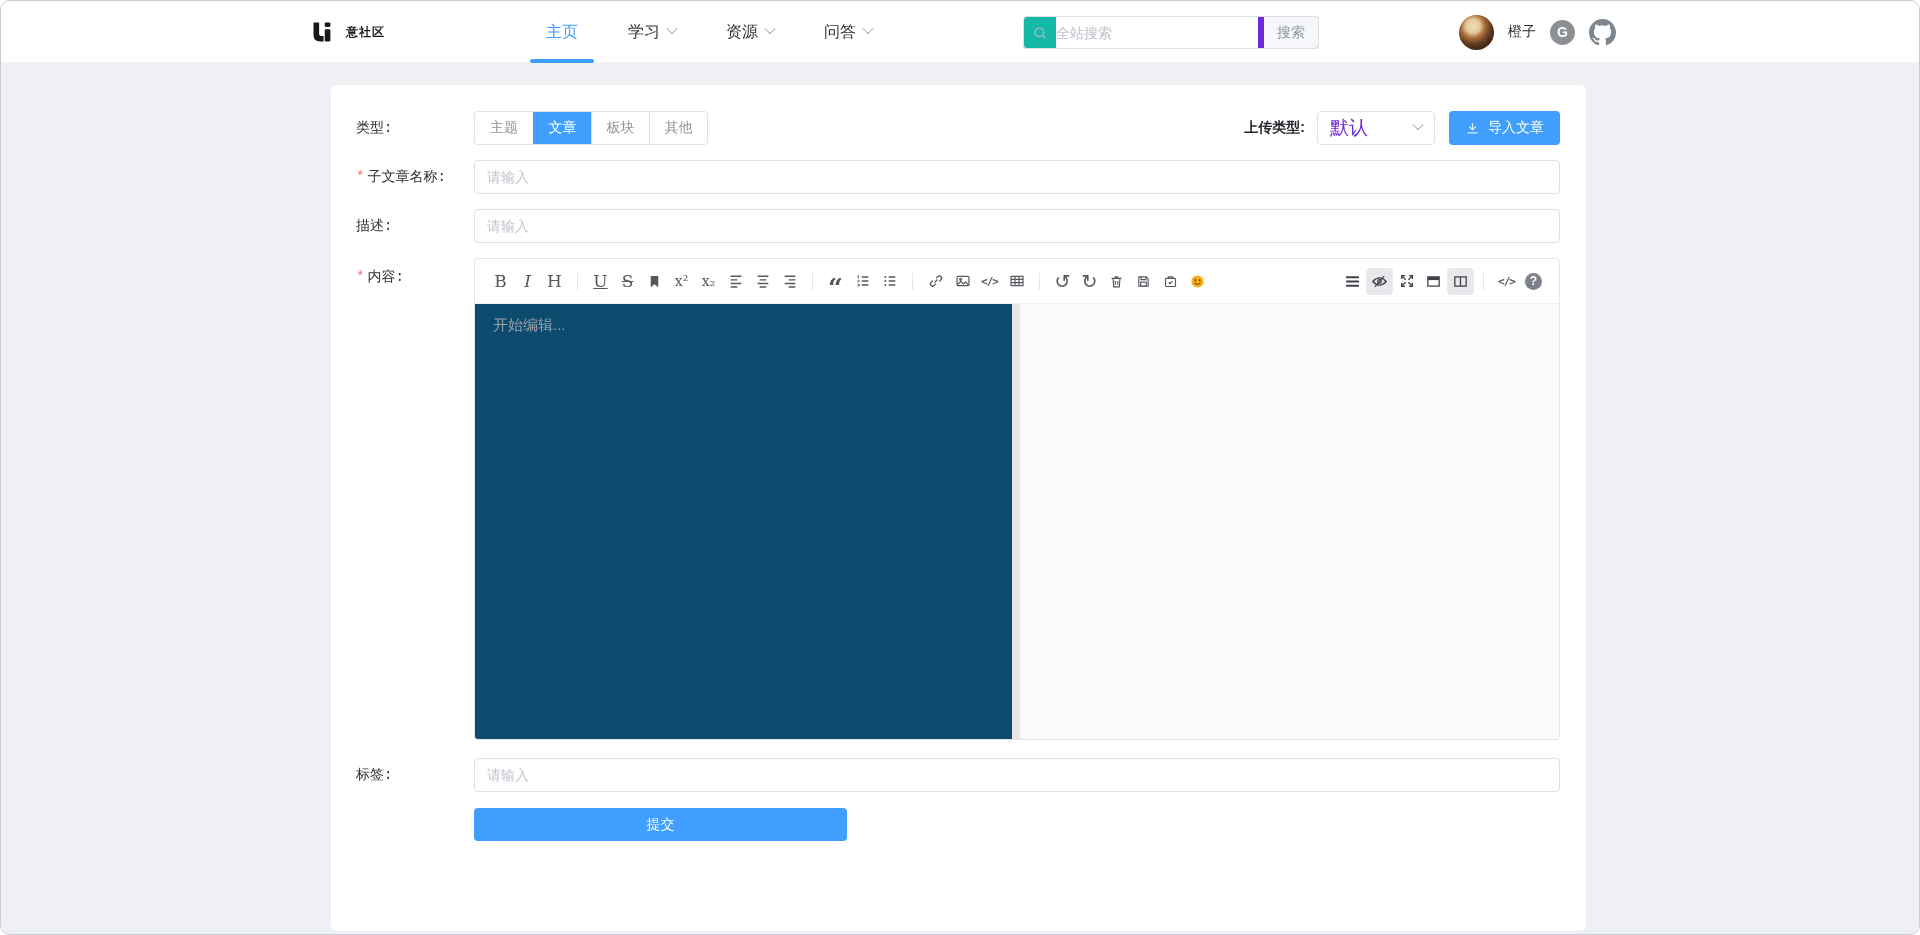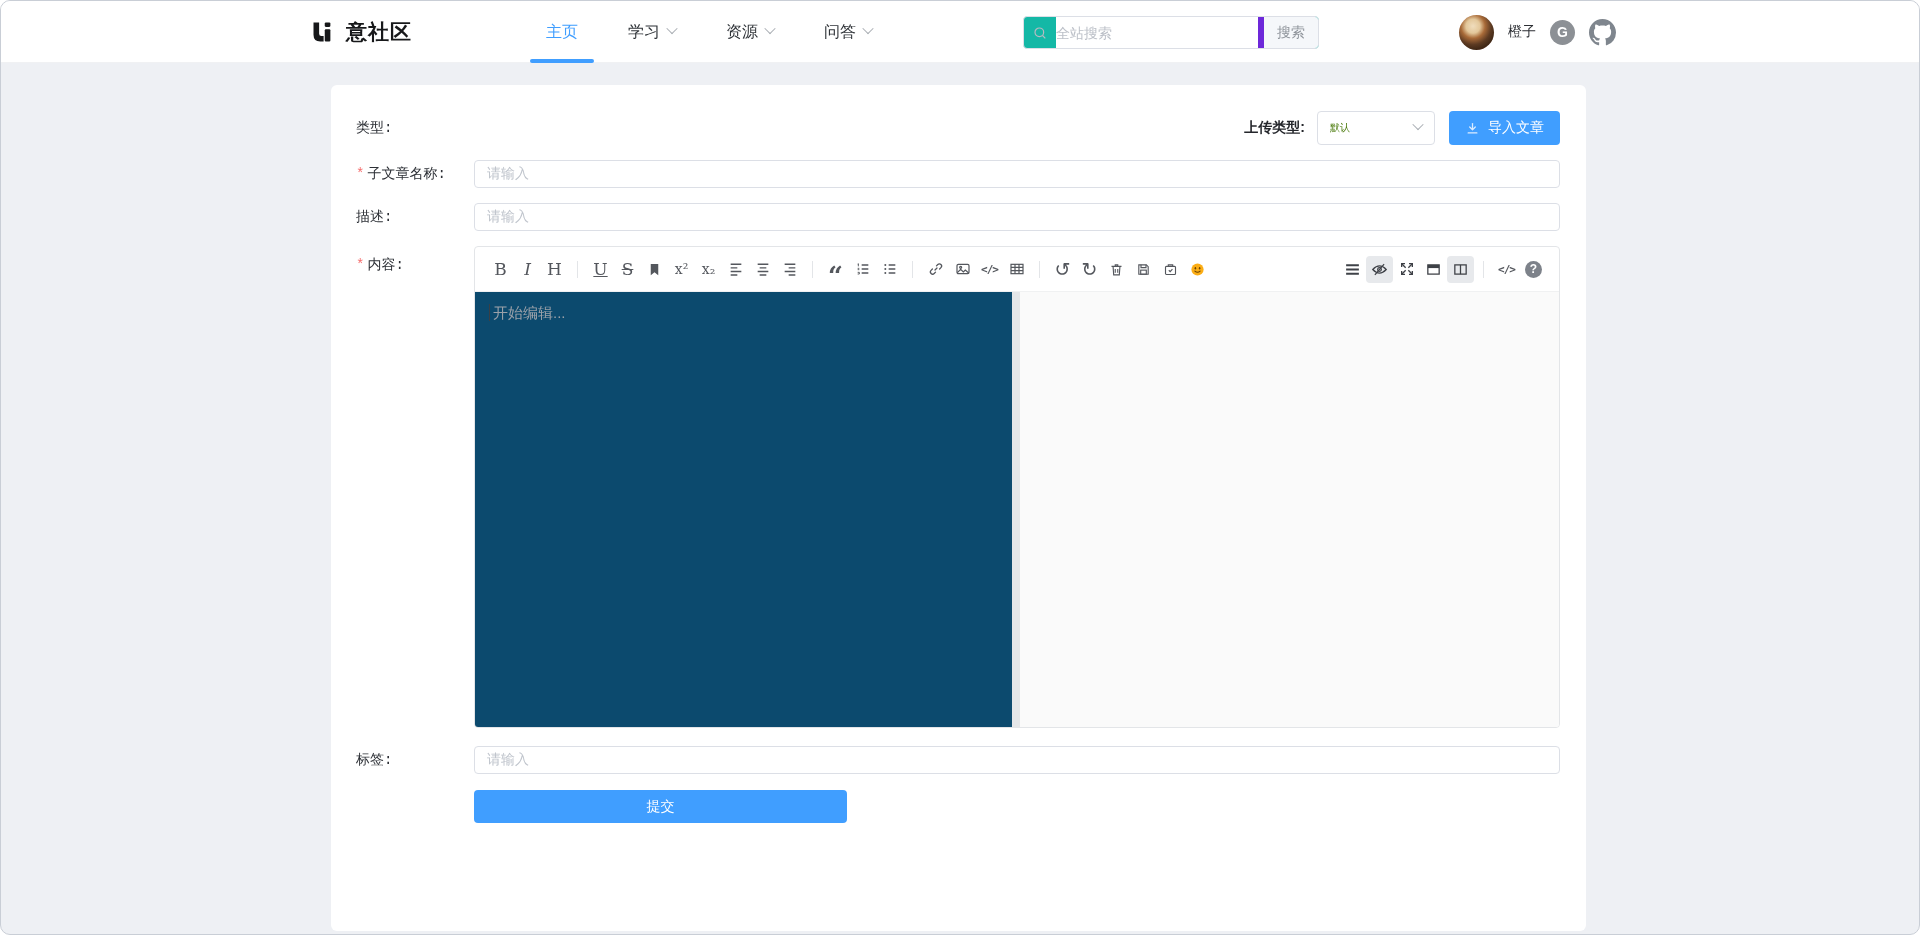--- a/index.html
+++ b/index.html
@@ -3,21 +3,21 @@
 <meta charset="utf-8">
 <style>
   * { box-sizing: border-box; margin: 0; padding: 0; }
   body { font-family: "Liberation Sans", "DejaVu Sans", sans-serif; background:#fff; }
   .window { position:relative; width:1920px; height:935px; border:1px solid #c9ced6; border-radius:10px; background:#eef0f4; overflow:hidden; }
 
   
   .navbar { position:relative; height:62px; background:#fff; border-bottom:1px solid #f0f1f3; }
   .brand { position:absolute; left:308px; top:0; height:62px; display:flex; align-items:center; gap:10px; cursor:pointer; }
   .brand svg { display:block; }
-  .brand .title { font-size:21px; font-weight:bold; color:#17181a; letter-spacing:1px; }
+  .brand .title { font-size:12px; font-weight:bold; color:#17181a; letter-spacing:1px; }
   .nav { position:absolute; left:545px; top:0; height:62px; display:flex; gap:50px; }
   .nav-item { position:relative; height:62px; display:flex; align-items:center; gap:8px; font-size:16px; color:#2f3338; cursor:pointer; }
   .nav-item.active { color:#409eff; }
   .nav-item.active .underline { position:absolute; left:-16px; right:-16px; bottom:0; height:4px; background:#409eff; border-radius:2px; }
   .chev { width:8px; height:8px; border-right:1.6px solid #a9adb3; border-bottom:1.6px solid #a9adb3; transform:rotate(45deg) translate(-1px,-1px); margin-top:-4px; }
   .search { position:absolute; left:1022px; top:15px; width:296px; height:33px; display:flex; align-items:stretch; border:1px solid #dcdfe6; border-radius:4px; background:#14b8a6; overflow:hidden; }
   .search .sicon { width:32px; display:flex; align-items:center; justify-content:center; }
   .search input { flex:1; border:none; outline:none; font-size:14px; color:#333; font-family:inherit; }
   .search input::placeholder { color:#bcc0c8; }
   .search button { width:60px; background:#f5f7fa; border:none; border-left:6px solid #6d28d9; color:#8f949b; font-size:14px; cursor:pointer; font-family:Liberation Mono, monospace; }
@@ -32,23 +32,23 @@
   .card { position:absolute; left:330px; top:84px; width:1255px; height:846px; background:#fff; border-radius:6px; padding:26px 26px 0 25px; }
   .frow { display:flex; align-items:center; margin-bottom:15px; }
   .flabel { width:118px; flex-shrink:0; font-size:14px; color:#2d3036; display:flex; align-items:center; gap:3px;font-family:Liberation Mono, monospace; }
   .req { color:#f56c6c; }
   .segmented { display:flex; height:34px; border:1px solid #dcdfe6; border-radius:4px; overflow:hidden; }
   .seg { min-width:58px; padding:0 10px; display:flex; align-items:center; justify-content:center; font-size:14px; color:#8f949b; background:#fff; border-left:1px solid #dcdfe6; cursor:pointer; }
   .seg:first-child { border-left:none; }
   .seg.selected { background:#409eff; color:#fff; border-left-color:#409eff; }
   .spacer { flex:1; }
   .upl-label { font-size:14px; font-weight:700; color:#24262b; }
-  .select { width:118px; height:34px; border:1px solid #dcdfe6; border-radius:4px; display:flex; align-items:center; justify-content:space-between; padding:0 12px; color:#4d7c0f; font-size:10px; margin:0 14px 0 12px; cursor:pointer; background:#fff; }
+  .select { width:118px; height:34px; border:1px solid #dcdfe6; border-radius:4px; display:flex; align-items:center; justify-content:space-between; padding:0 12px; color:#6d28d9; font-size:19px; margin:0 14px 0 12px; cursor:pointer; background:#fff; }
   .btn-import { height:34px; padding:0 16px; background:#409eff; border:none; border-radius:4px; color:#fff; font-size:14px; display:flex; align-items:center; gap:8px; cursor:pointer; font-family:inherit; }
-  .tinput { flex:1; height:28px; border:1px solid #dcdfe6; border-radius:4px; padding:12px 12px; font-size:14px; color:#333; outline:none; font-family:Liberation Mono, monospace; }
+  .tinput { flex:1; height:34px; border:1px solid #dcdfe6; border-radius:4px; padding:12px 12px; font-size:14px; color:#333; outline:none; font-family:Liberation Sans, sans-serif; }
   .tinput::placeholder { color:#bfc4cc; }
 
   
   .editor-row { align-items:flex-start; margin-bottom:18px; }
   .editor-row .flabel { padding-top:10px; }
   .editor { flex:1; border:1px solid #e3e5e8; border-radius:4px; overflow:hidden; background:#fff; }
   .toolbar { height:44px; display:flex; align-items:center; padding:0 12px; }
   .tb { width:27px; height:27px; display:flex; align-items:center; justify-content:center; color:#54575d; border-radius:4px; cursor:pointer; flex-shrink:0; }
   .tb.letter { font-family:"DejaVu Serif", "Liberation Serif", serif; font-size:17px; }
   .tb.u span { text-decoration:underline; }
@@ -123,20 +123,34 @@
       </svg>
     </div>
   </header>
 
   <main class="card">
 
     <div class="frow">
       <div class="flabel">
           <span>类型:</span>
         </div>
+      <div class="segmented">
+        <div class="seg">
+            <span>主题</span>
+          </div>
+        <div class="seg selected">
+            <span>文章</span>
+          </div>
+        <div class="seg">
+            <span>板块</span>
+          </div>
+        <div class="seg">
+            <span>其他</span>
+          </div>
+      </div>
       <div class="spacer"></div>
       <span class="upl-label">上传类型:</span>
       <div class="select">
         <span>默认</span>
         <i class="chev"></i>
       </div>
       <button class="btn-import">
         <svg width="15" height="15" viewBox="0 0 24 24" fill="none" stroke="#dcecff" stroke-width="2" stroke-linecap="round" stroke-linejoin="round">
             <path d="M12 4v9"></path>
             <path d="M7.5 9.5 12 14l4.5-4.5"></path>

